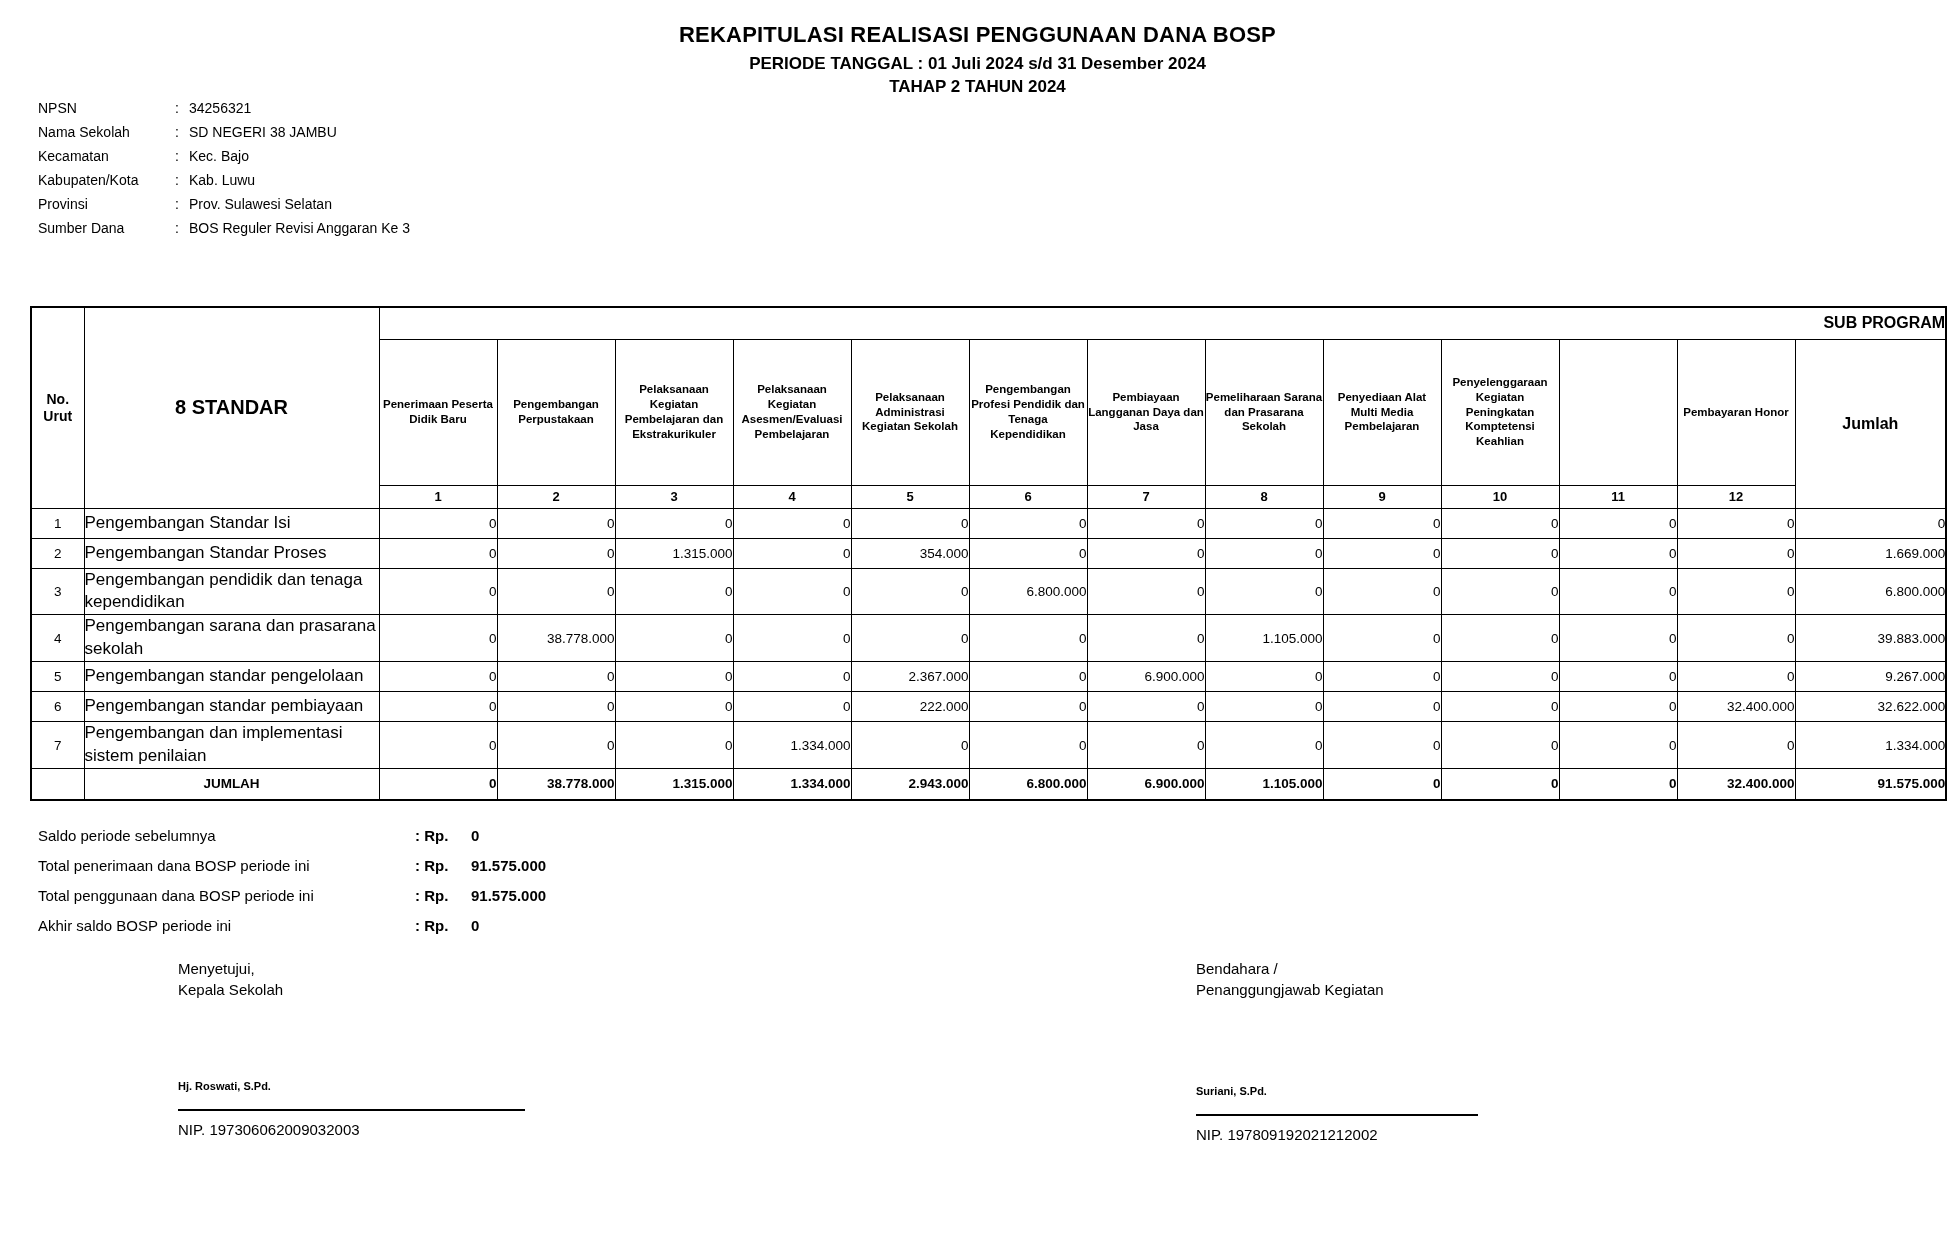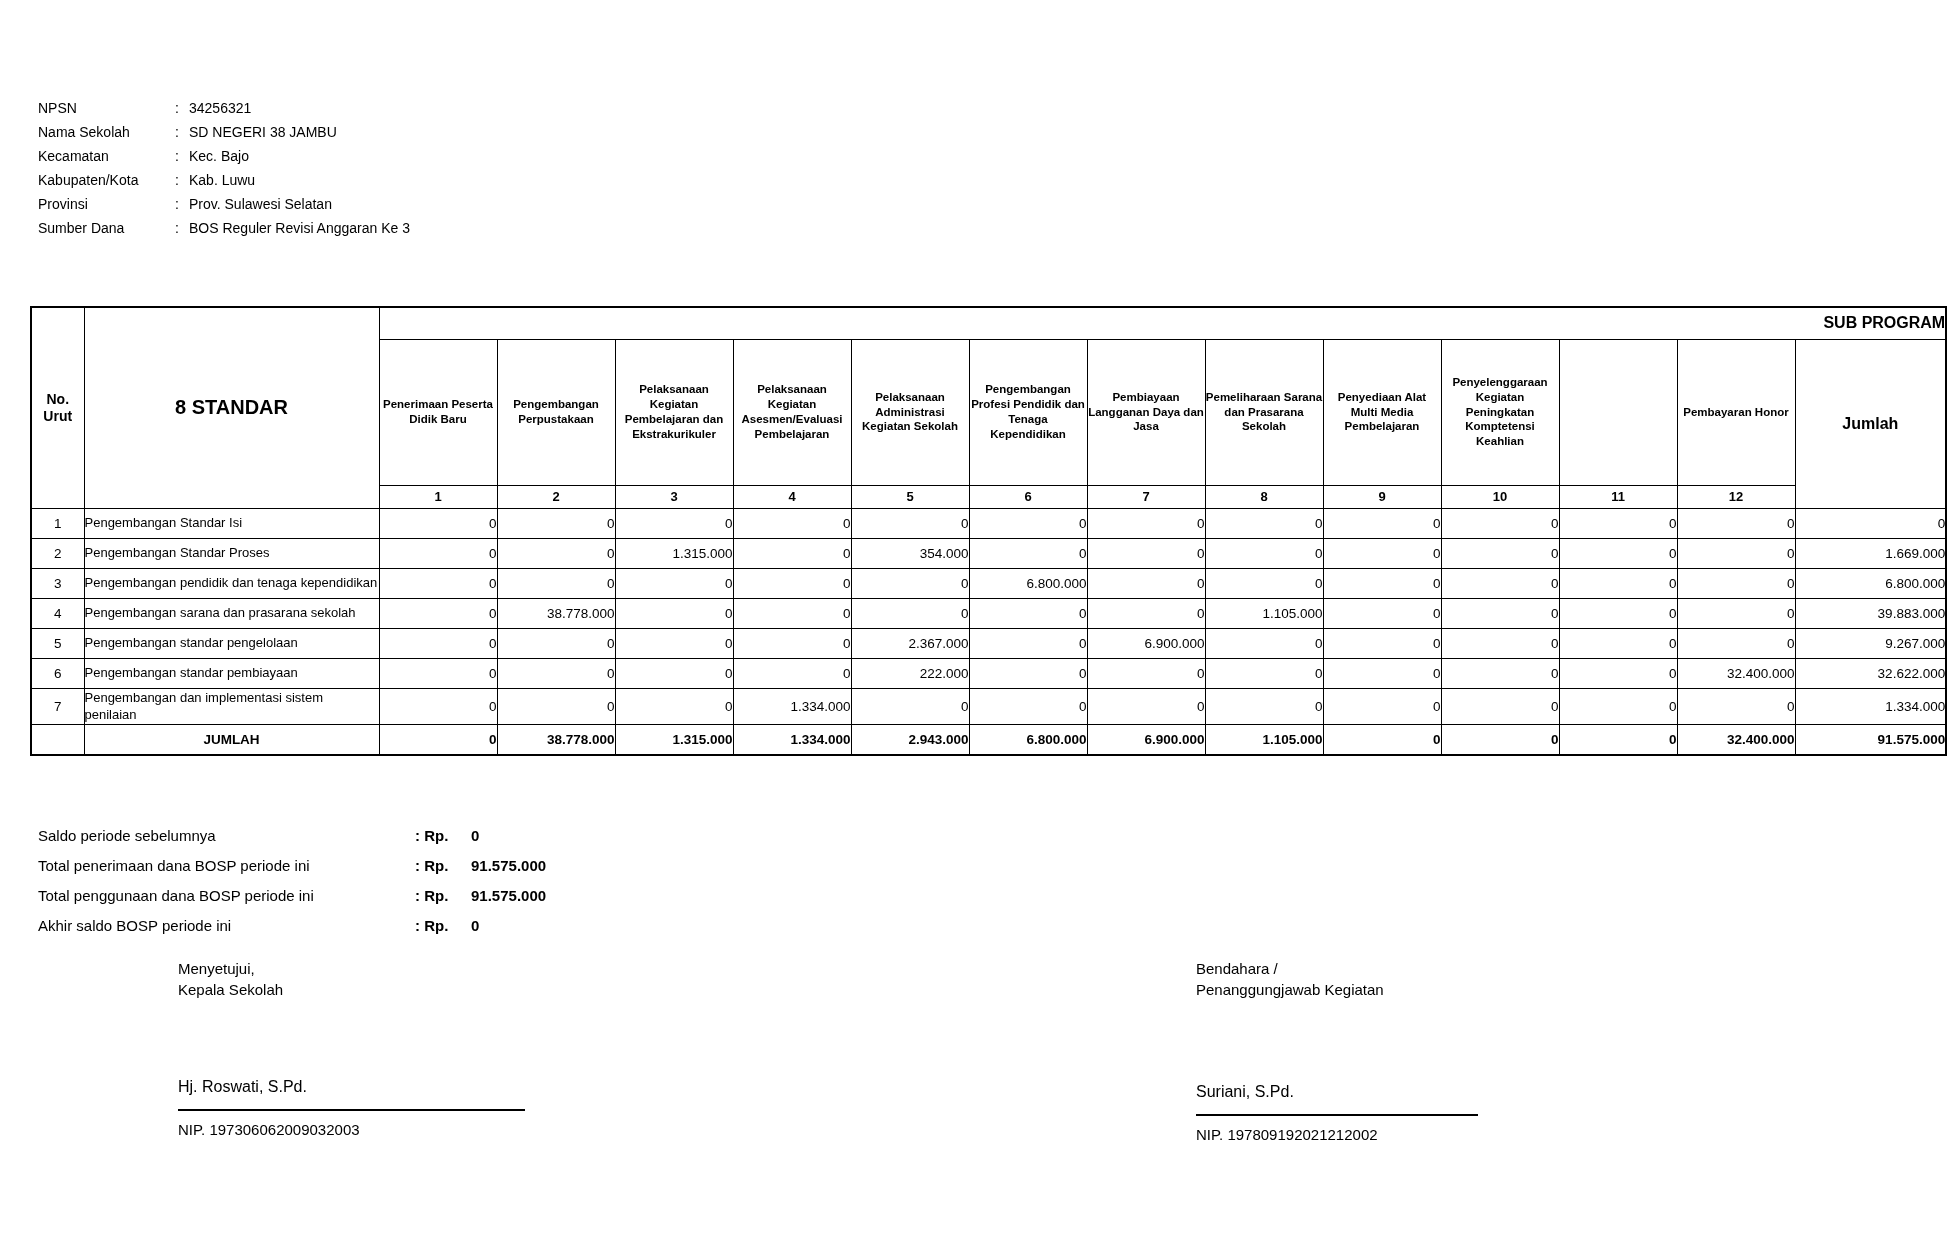--- a/index.html
+++ b/index.html
@@ -34,48 +34,53 @@
     font-size:11.5px;font-weight:bold;text-align:center;vertical-align:middle;
     line-height:1.3;padding:2px 3px;overflow-wrap:break-word;word-wrap:break-word;
   }
   .jumlah-head{font-size:16px;font-weight:bold;text-align:center;vertical-align:middle;}
   .nums-row{height:23px;}
   .nums-row th{border-bottom:2px solid #000;}
   .colnum{font-size:13px;font-weight:bold;text-align:center;vertical-align:middle;}
   tbody tr{height:30px;}
   tbody td{border-top:2px solid #000;border-bottom:2px solid #000;}
   .no-cell{text-align:center;font-size:13.5px;vertical-align:middle;}
-  .rowlabel{text-align:left;font-size:13px;padding:2px 3px;line-height:1.35;vertical-align:middle;}
+  .rowlabel{text-align:left;font-size:17px;padding:2px 3px;line-height:1.35;vertical-align:middle;}
   .val{text-align:right;font-size:13.5px;padding-right:4px;vertical-align:middle;}
   .total-row{height:31px;}
   .total-row td{font-weight:bold;}
   .total-label{text-align:center;font-size:13.5px;}
   
   .summary-block{position:absolute;top:820px;left:38px;font-size:15px;}
   .sum-row{display:flex;height:30px;align-items:center;}
   .sum-label{width:377px;}
   .sum-rp{font-weight:bold;width:44px;}
   .sum-val{font-weight:bold;margin-left:12px;}
   
   .sig{position:absolute;top:958px;font-size:15px;line-height:21px;margin-left:28px;}
   .sig-left{left:150px;}
   .sig-right{left:1168px;}
-  .sig-name{font-weight:normal;font-size:16px;}
+  .sig-name{font-weight:bold;font-size:11px;}
   .sig-left .sig-name{margin-top:76px;}
   .sig-right .sig-name{margin-top:81px;}
   .sig-line{border-top:2px solid #000;margin-top:12px;}
   .sig-left .sig-line{width:347px;}
   .sig-right .sig-line{width:282px;}
   .sig-nip{margin-top:8px;}
 </style>
 </head>
 <body>
 
 <div class="page">
 
+  <div class="title-block">
+    <div class="title">REKAPITULASI REALISASI PENGGUNAAN DANA BOSP</div>
+    <div class="subtitle">PERIODE TANGGAL : 01 Juli 2024 s/d 31 Desember 2024</div>
+    <div class="subtitle2">TAHAP 2 TAHUN 2024</div>
+  </div>
 
   <div class="info-block" id="info-block">
       <div class="info-row">
         <span class="info-label">NPSN</span>
         <span class="info-colon">:</span>
         <span class="info-value">34256321</span>
       </div>
       <div class="info-row">
         <span class="info-label">Nama Sekolah</span>
         <span class="info-colon">:</span>

